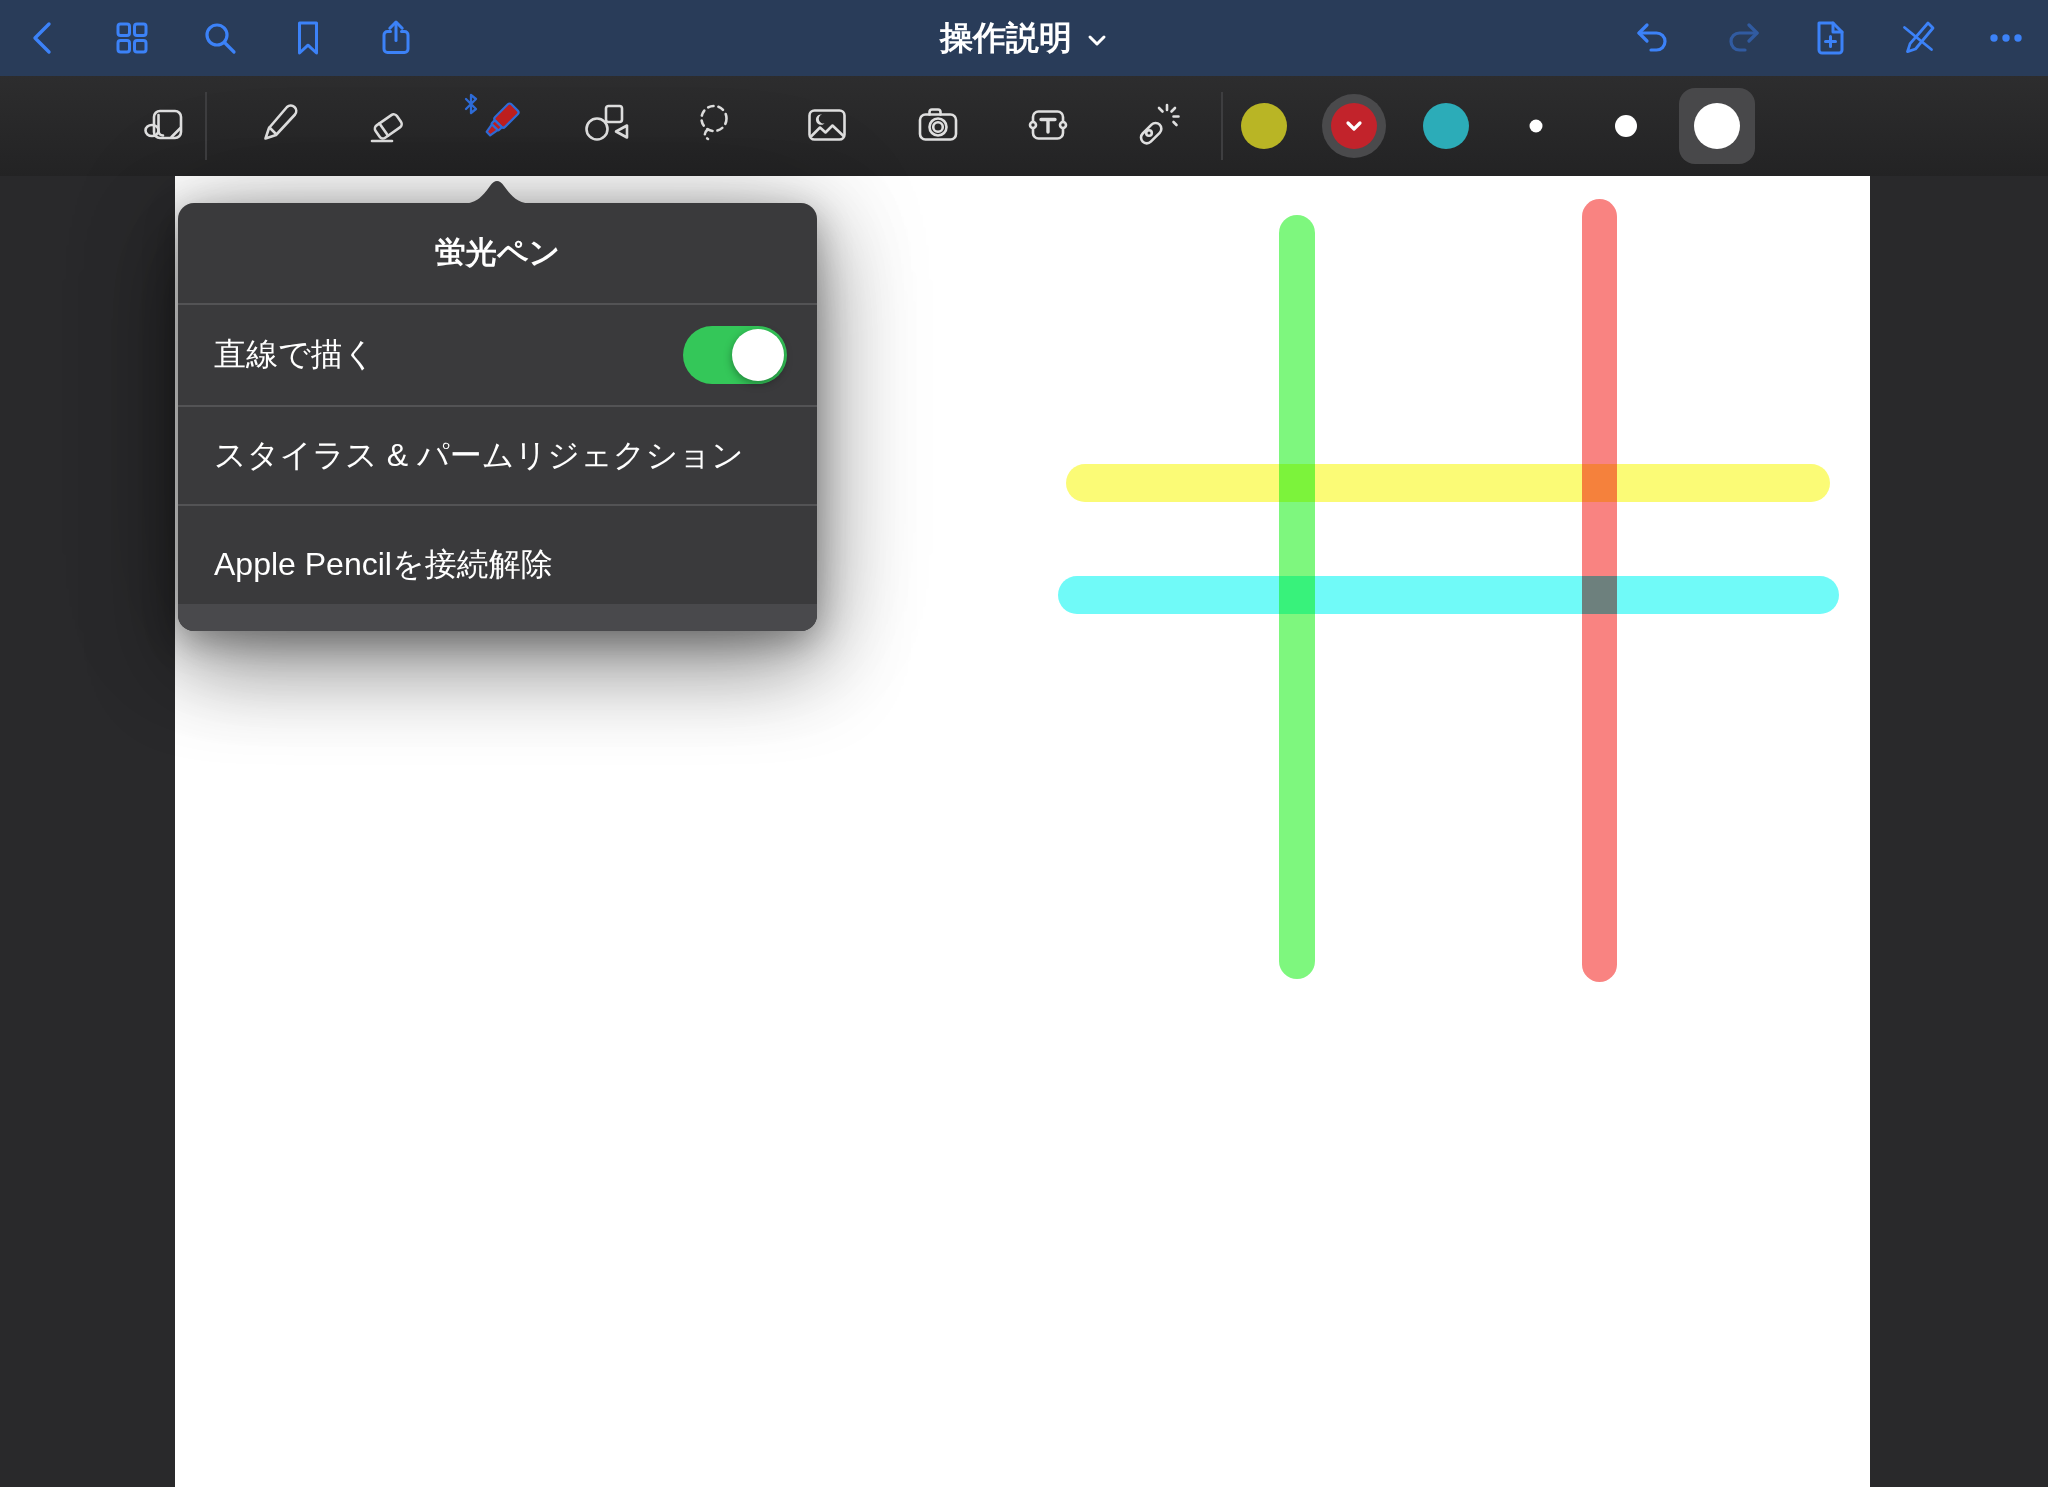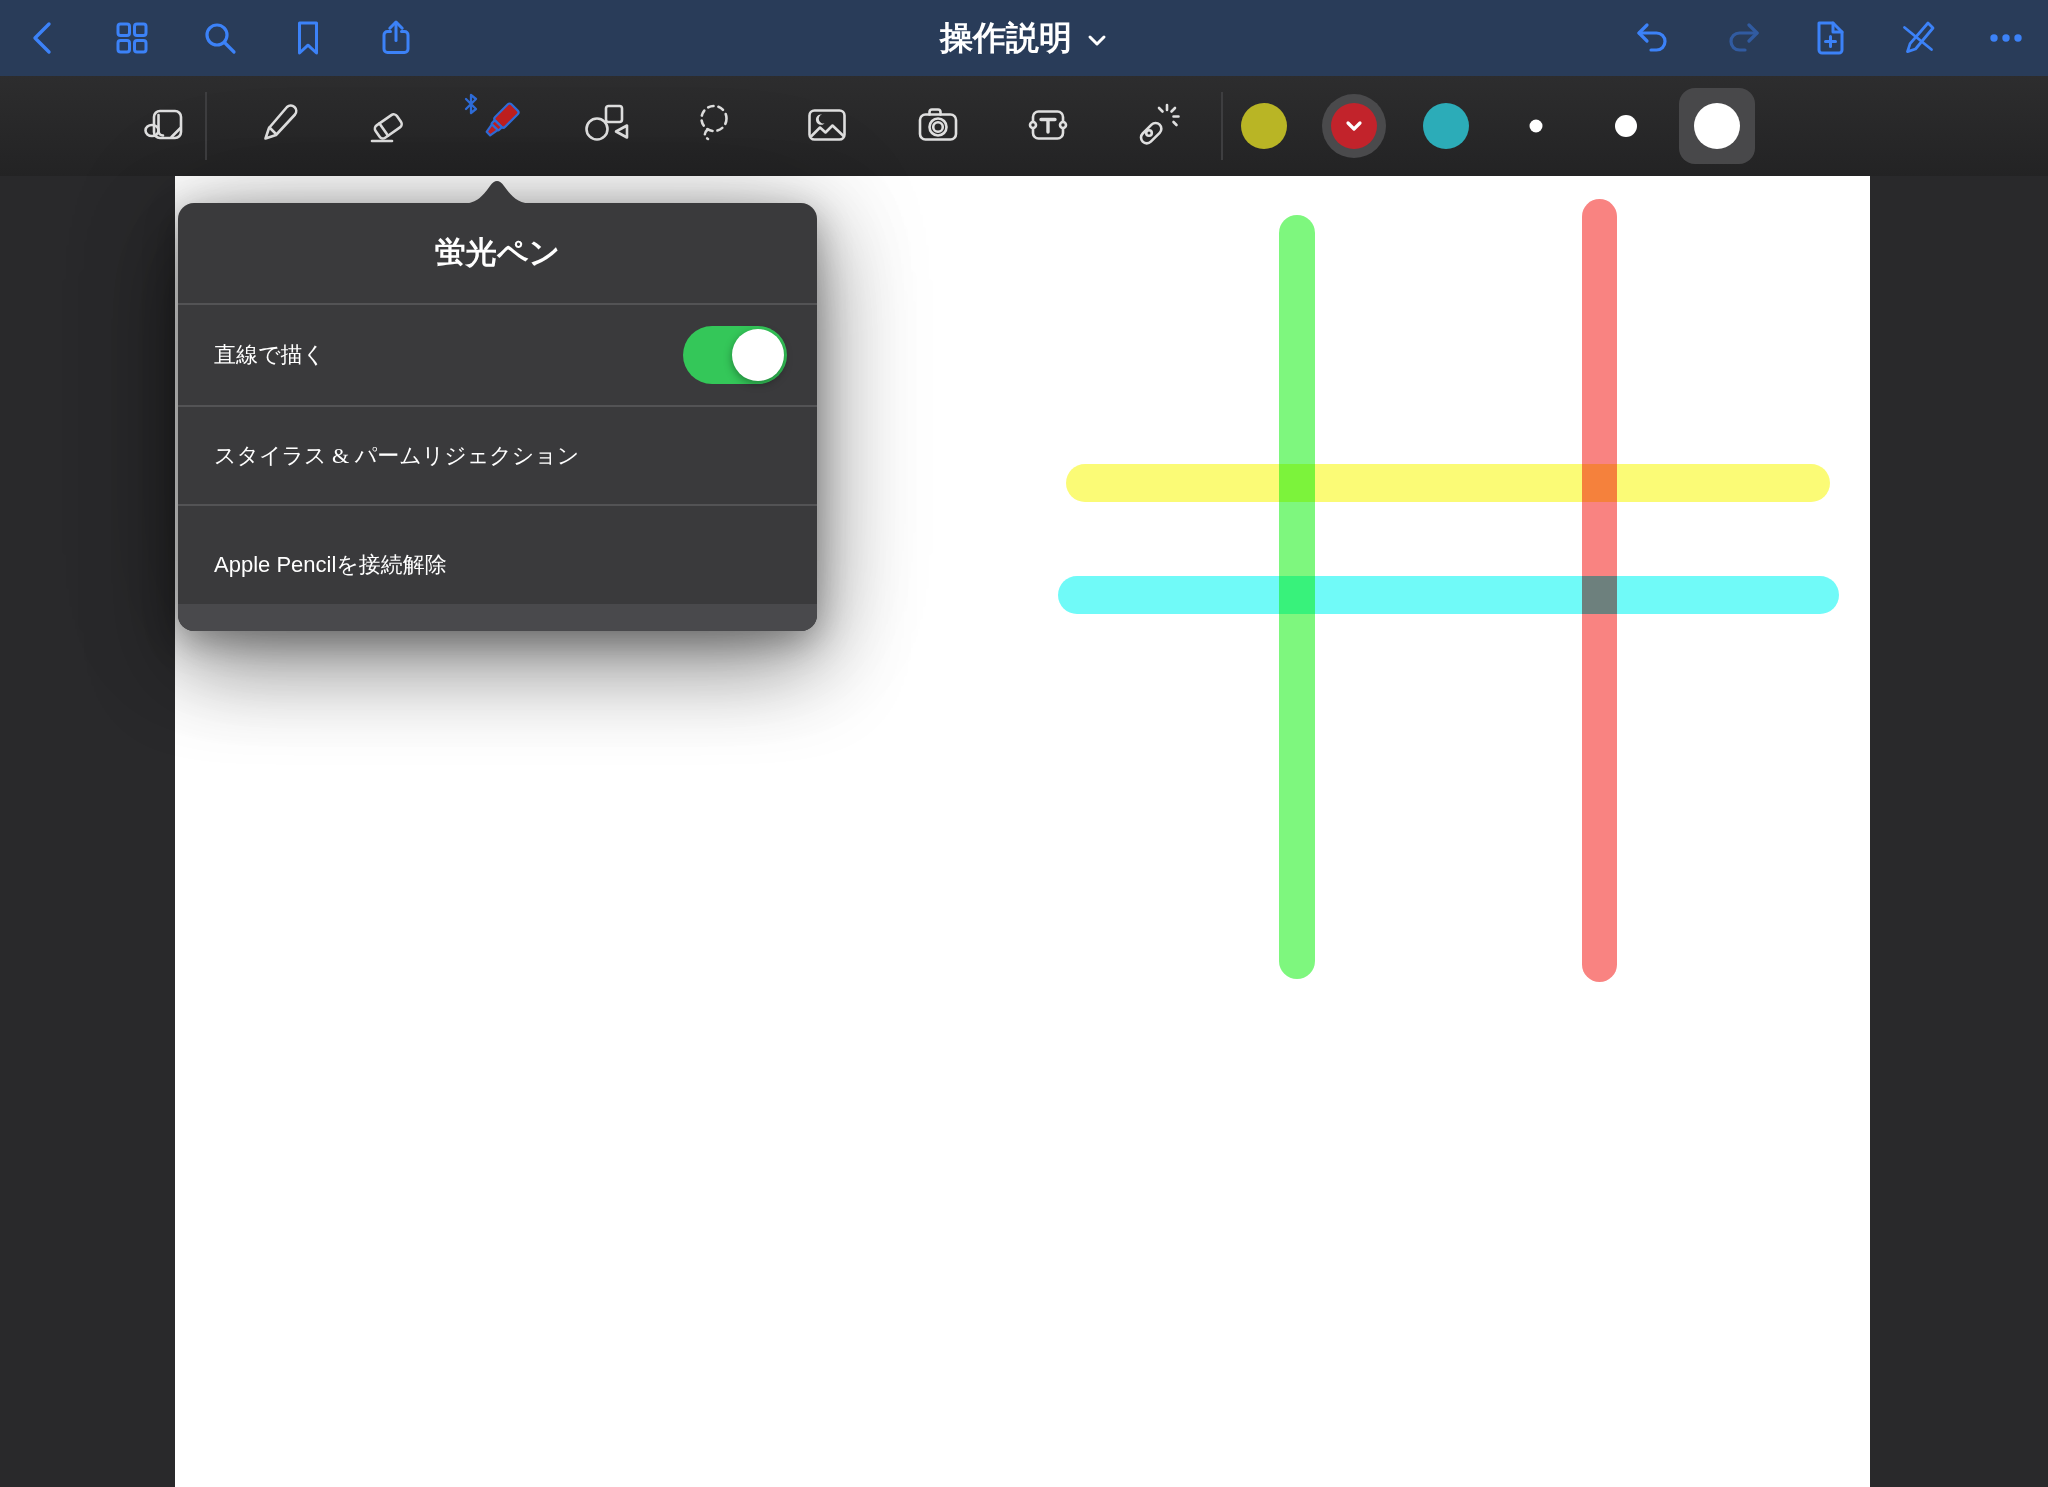--- a/index.html
+++ b/index.html
@@ -42,25 +42,25 @@
   
   .stage{position:absolute;top:176px;left:0;right:0;bottom:0;background:#29292B;}
   .page{position:absolute;left:175px;top:0;width:1695px;height:1311px;background:#FFFFFF;}
   .stroke{position:absolute;border-radius:999px;mix-blend-mode:multiply;filter:blur(0.4px);}
   
   .popover-arrow{position:absolute;left:460px;top:178px;z-index:6;}
   .popover{position:absolute;left:178px;top:203px;width:639px;height:428px;background:#3A3A3C;border-radius:16px;
            overflow:hidden;z-index:5;color:#FFFFFF;
            box-shadow:0 34px 90px rgba(0,0,0,.42),0 10px 34px rgba(0,0,0,.28),0 0 120px rgba(0,0,0,.18);}
   .pop-header{height:100px;display:flex;align-items:center;justify-content:center;font-size:31px;font-weight:bold;}
-  .pop-row{box-sizing:border-box;display:flex;align-items:center;padding:0 30px 0 36px;font-size:22px;
+  .pop-row{box-sizing:border-box;display:flex;align-items:center;padding:0 30px 0 36px;font-size:32px;
            border-top:2px solid rgba(255,255,255,.13);cursor:pointer;}
   .pop-row .lbl{flex:1 1 auto;white-space:nowrap;}
   .row-1{height:102px;}
-  .row-2{height:99px;font-family:Liberation Serif, serif;}
+  .row-2{height:99px;}
   .row-3{height:120px;}
   .pop-strip{position:absolute;left:0;right:0;bottom:0;height:27px;background:#49494C;}
   .toggle{position:relative;width:104px;height:58px;border-radius:29px;background:#34C759;flex:0 0 auto;cursor:pointer;border:none;padding:0;}
   .toggle .knob{position:absolute;top:3px;right:3px;width:52px;height:52px;border-radius:50%;background:#FFFFFF;
                 box-shadow:0 3px 9px rgba(0,0,0,.35);}
 </style>
 </head>
 <body>
 
 <div class="app">

